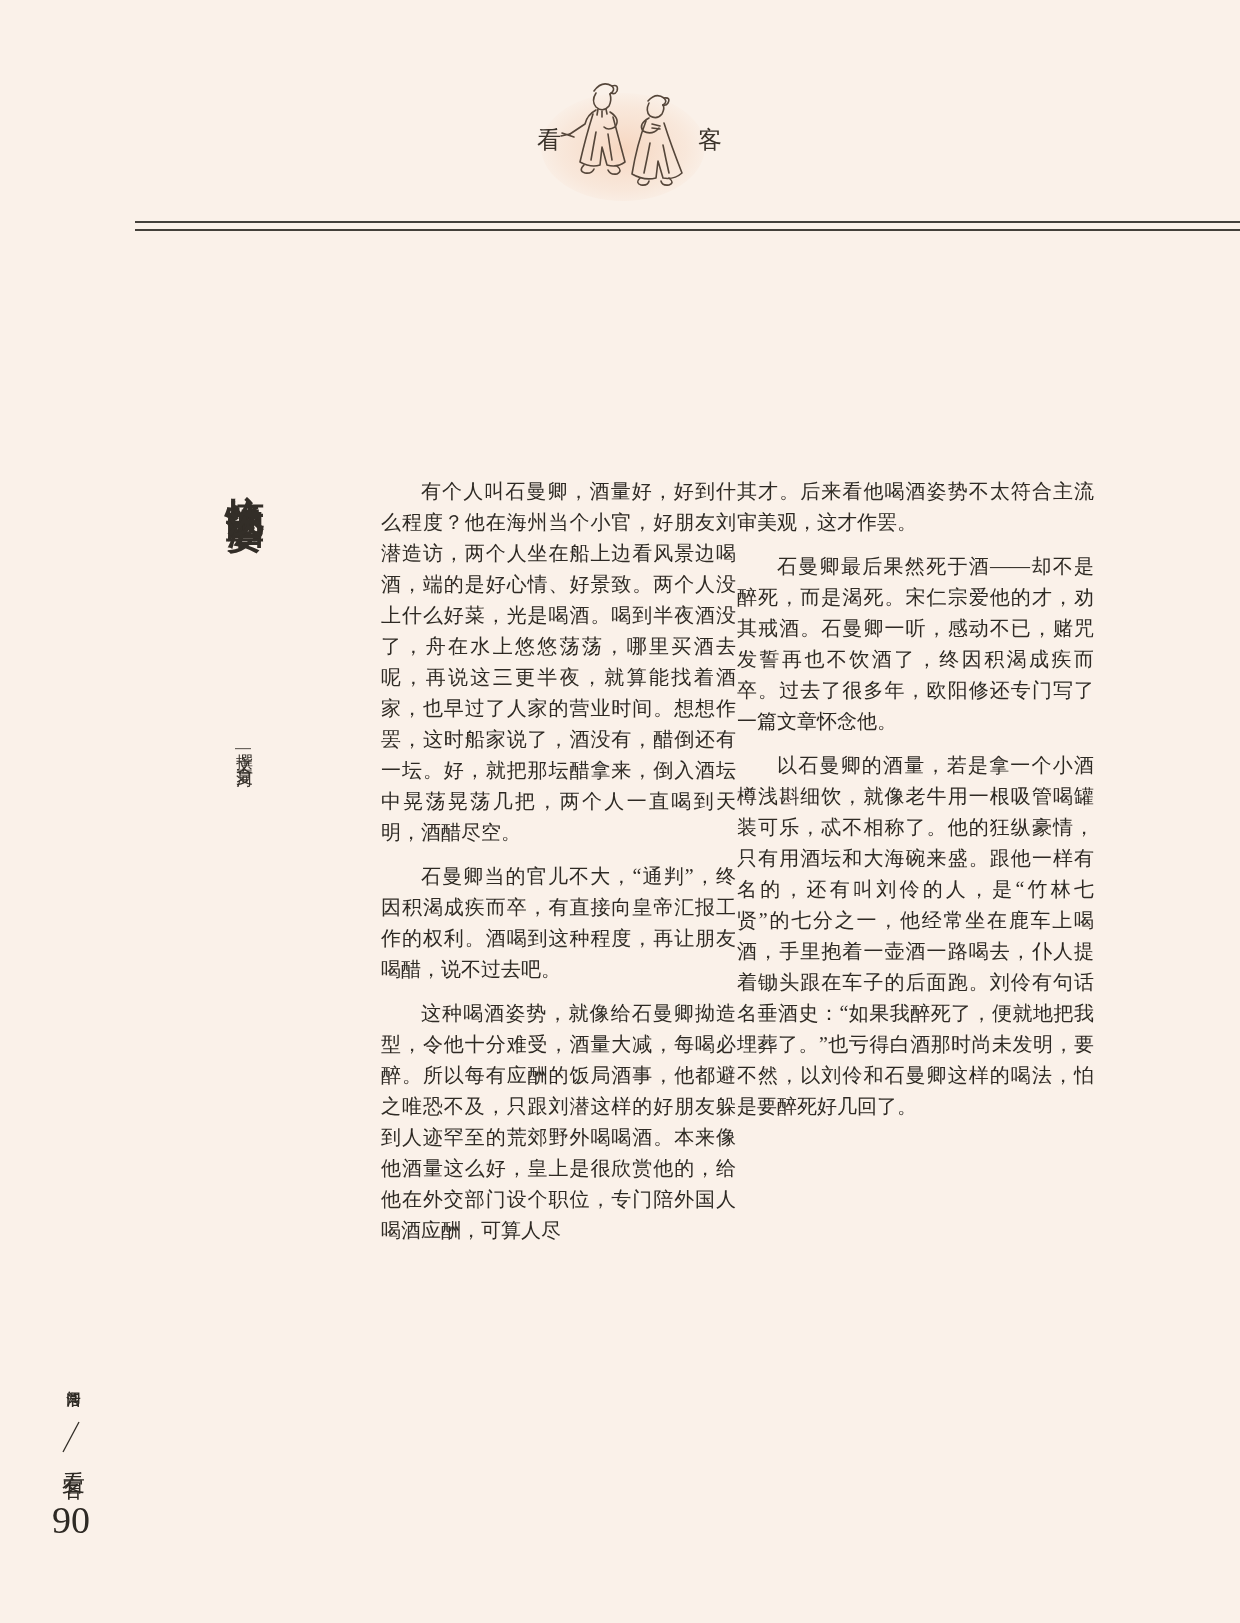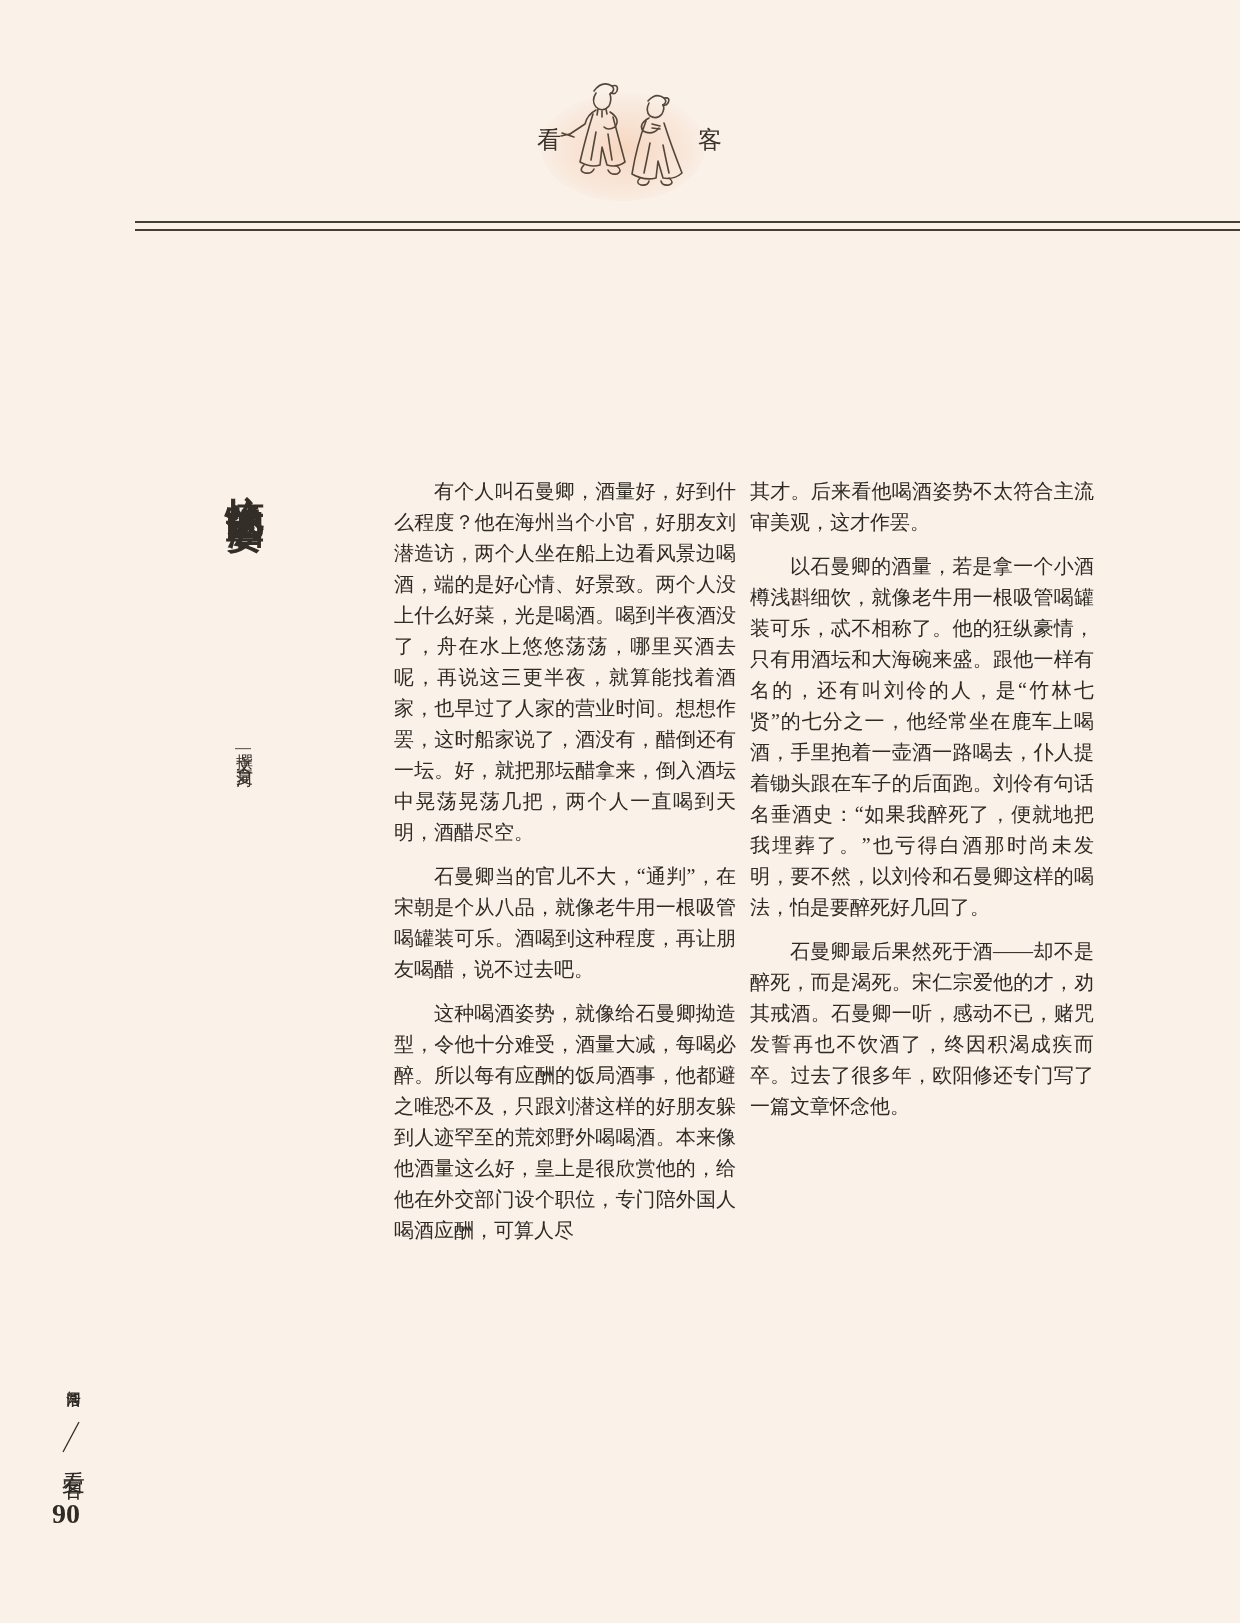--- a/index.html
+++ b/index.html
@@ -35,21 +35,21 @@
     position:absolute;left:233px;top:740px;height:130px;
     writing-mode:vertical-rl;text-orientation:mixed;
     font-size:17px;letter-spacing:2px;color:#332e28;
   }
   .v-byline .sep{display:inline-block;margin:3px 0;}
   
   .col{position:absolute;top:476px;}
   .col-left{left:378px;width:358px;}
   .col-right{left:734px;width:360px;}
   .col p{
-    margin:0 0 13px 16px;
+    margin:0 0 13px 3px;
     font-size:20px;line-height:31px;
     text-align:justify;
     color:#2e2a24;
   }
   .col p.indent{text-indent:2em;}
   .endmark{
     display:inline-block;width:17px;height:17px;
     background:#d2301c;margin-left:7px;vertical-align:-1px;
   }
   
@@ -60,21 +60,21 @@
   }
   .colo-slash{
     position:absolute;left:60px;top:1420px;width:22px;height:34px;
   }
   .colo-large{
     position:absolute;left:58px;top:1452px;
     writing-mode:vertical-rl;font-size:23px;letter-spacing:5px;color:#2e2a24;
   }
   .page-number{
     position:absolute;left:52px;top:1498px;
-    font-size:28px;color:#2e2a24;font-weight:bold;
+    font-size:38px;color:#2e2a24;
   }
 </style>
 </head>
 <body>
 
 <div class="page">
 
   <div class="header-illu">
     <svg width="184" height="138" viewBox="0 0 184 138">
       <defs>
@@ -116,28 +116,28 @@
 
   <div class="double-rule"></div>
 
   <div class="v-title">惊艳的酒姿</div>
   <div class="v-byline">
     <span>撰文</span><span class="sep">|</span><span>夏河</span>
   </div>
 
   <div class="col col-left">
     <p class="indent">有个人叫石曼卿，酒量好，好到什么程度？他在海州当个小官，好朋友刘潜造访，两个人坐在船上边看风景边喝酒，端的是好心情、好景致。两个人没上什么好菜，光是喝酒。喝到半夜酒没了，舟在水上悠悠荡荡，哪里买酒去呢，再说这三更半夜，就算能找着酒家，也早过了人家的营业时间。想想作罢，这时船家说了，酒没有，醋倒还有一坛。好，就把那坛醋拿来，倒入酒坛中晃荡晃荡几把，两个人一直喝到天明，酒醋尽空。</p>
-    <p class="indent">石曼卿当的官儿不大，“通判”，在宋朝是个从八品，就像老牛用一根吸管喝罐装可乐。酒喝到这种程度，再让朋友喝醋，说不过去吧。</p>
+    <p class="indent">石曼卿当的官儿不大，“通判”，终因积渴成疾而卒，有直接向皇帝汇报工作的权利。酒喝到这种程度，再让朋友喝醋，说不过去吧。</p>
     <p class="indent">这种喝酒姿势，就像给石曼卿拗造型，令他十分难受，酒量大减，每喝必醉。所以每有应酬的饭局酒事，他都避之唯恐不及，只跟刘潜这样的好朋友躲到人迹罕至的荒郊野外喝喝酒。本来像他酒量这么好，皇上是很欣赏他的，给他在外交部门设个职位，专门陪外国人喝酒应酬，可算人尽</p>
   </div>
 
   <div class="col col-right">
     <p>其才。后来看他喝酒姿势不太符合主流审美观，这才作罢。</p>
+    <p class="indent">石曼卿最后果然死于酒——却不是醉死，而是渴死。宋仁宗爱他的才，劝其戒酒。石曼卿一听，感动不已，赌咒发誓再也不饮酒了，终因积渴成疾而卒。过去了很多年，欧阳修还专门写了一篇文章怀念他。</p>
     <p class="indent">以石曼卿的酒量，若是拿一个小酒樽浅斟细饮，就像老牛用一根吸管喝罐装可乐，忒不相称了。他的狂纵豪情，只有用酒坛和大海碗来盛。跟他一样有名的，还有叫刘伶的人，是“竹林七贤”的七分之一，他经常坐在鹿车上喝酒，手里抱着一壶酒一路喝去，仆人提着锄头跟在车子的后面跑。刘伶有句话名垂酒史：“如果我醉死了，便就地把我埋葬了。”也亏得白酒那时尚未发明，要不然，以刘伶和石曼卿这样的喝法，怕是要醉死好几回了。</p>
-    <p class="indent">石曼卿最后果然死于酒——却不是醉死，而是渴死。宋仁宗爱他的才，劝其戒酒。石曼卿一听，感动不已，赌咒发誓再也不饮酒了，终因积渴成疾而卒。过去了很多年，欧阳修还专门写了一篇文章怀念他。</p>
   </div>
 
   <div class="colo-small">阅活</div>
   <div class="colo-slash">
     <svg width="22" height="34" viewBox="0 0 22 34">
         <line x1="19" y1="2" x2="3" y2="32" stroke="#2e2a24" stroke-width="1.3"></line>
       </svg>
   </div>
   <div class="colo-large">看客</div>
   <div class="page-number">90</div>

